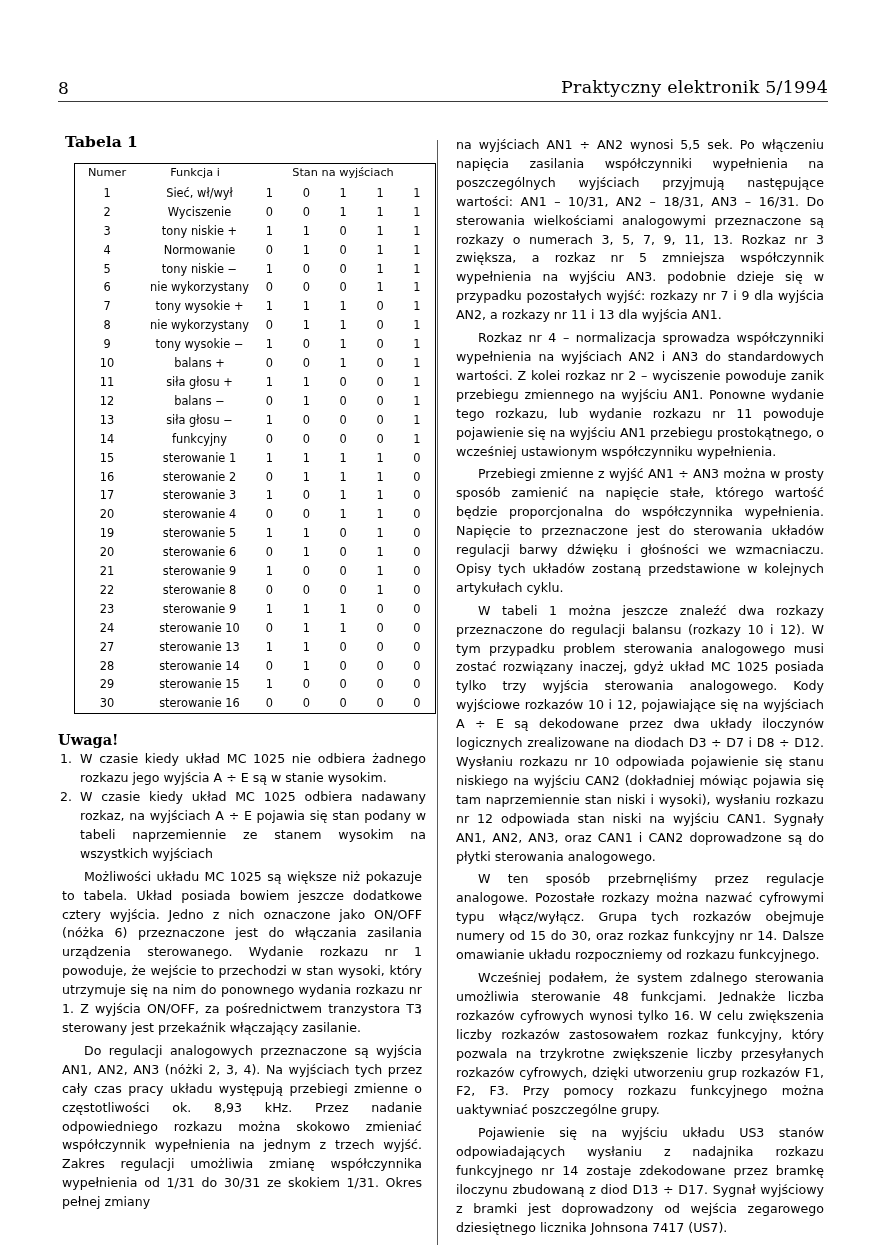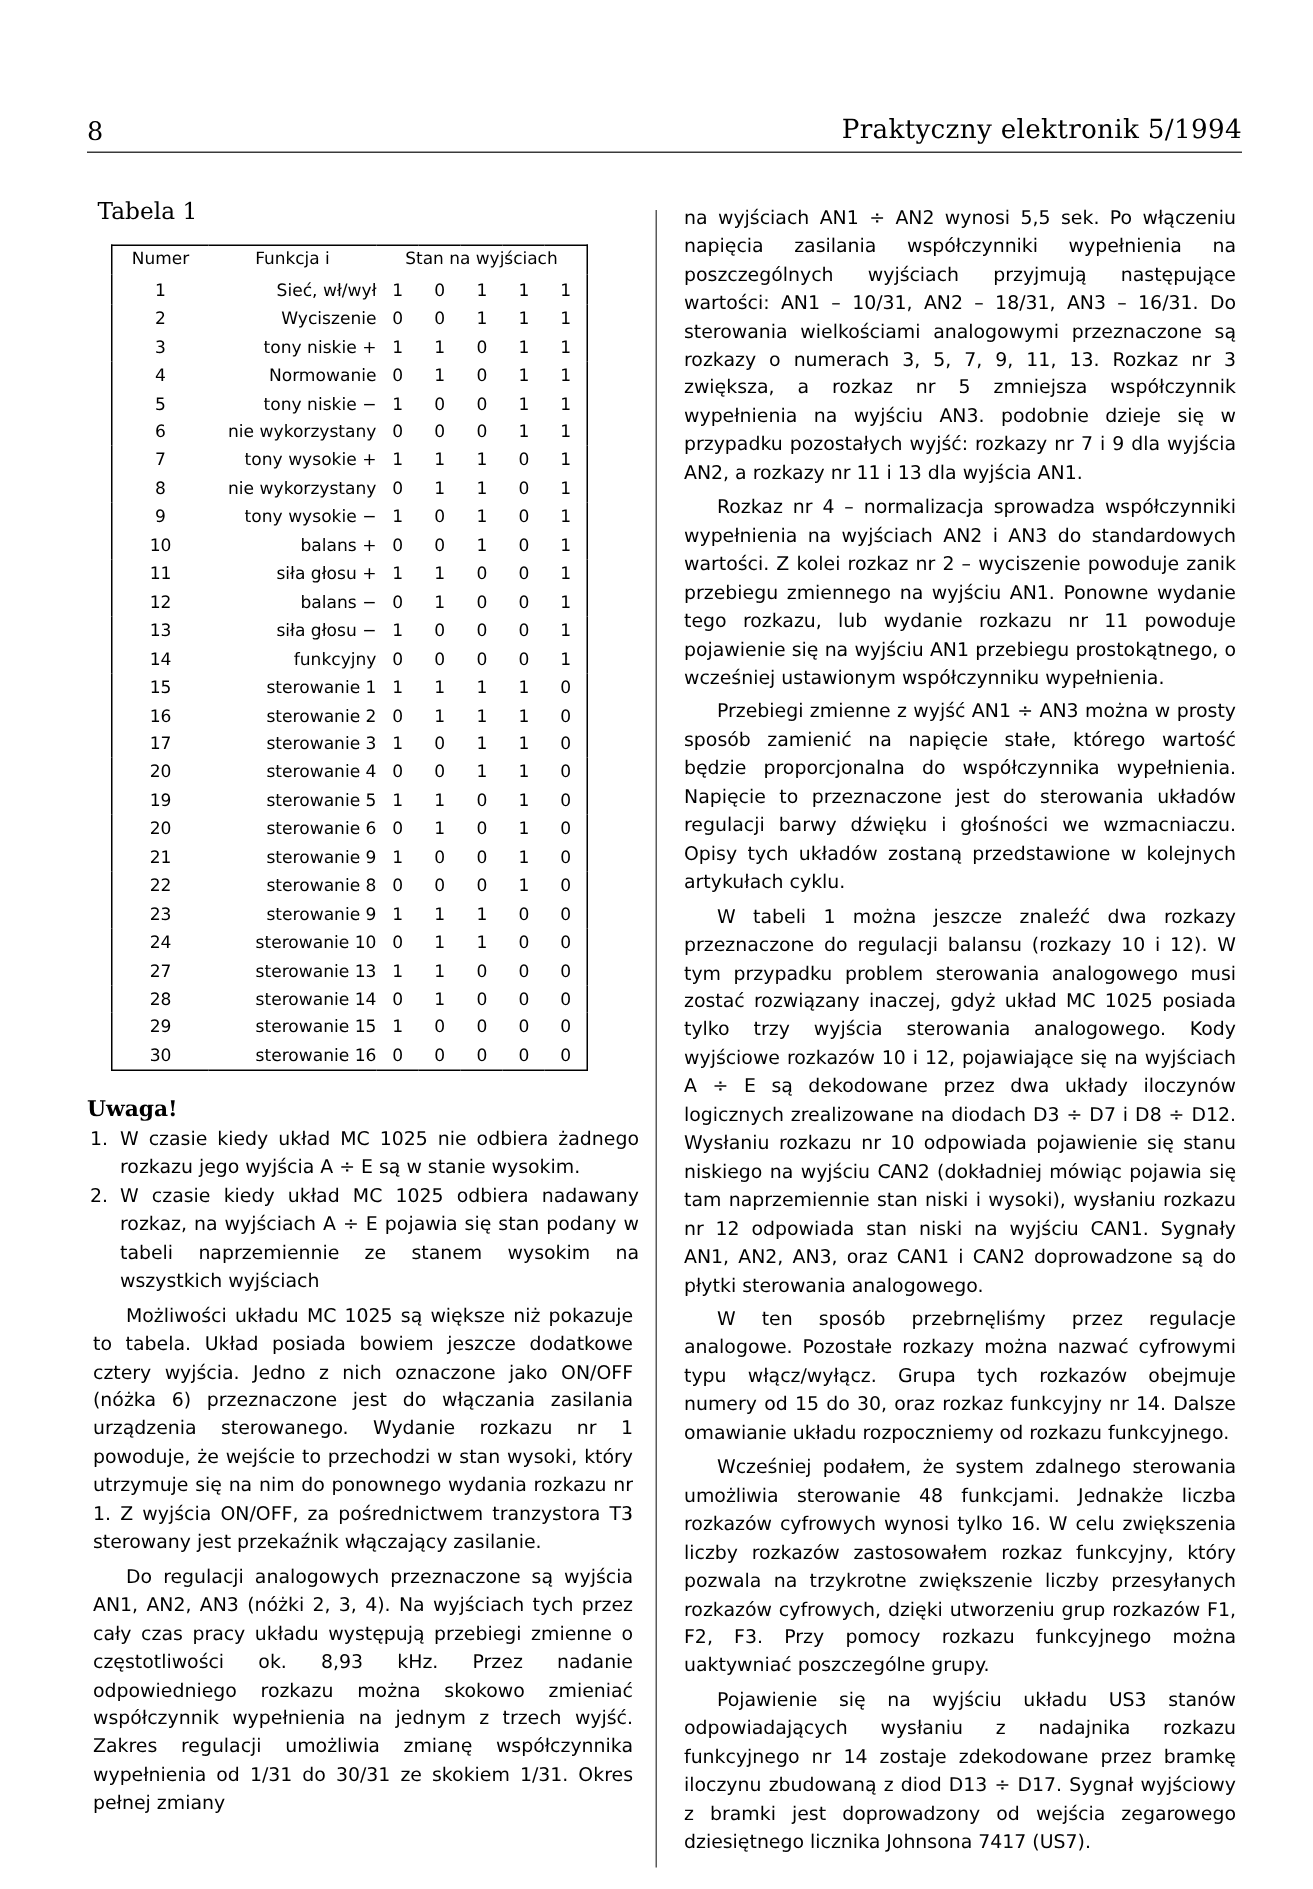--- a/index.html
+++ b/index.html
@@ -79,26 +79,27 @@
     height: 1105px;
     border-left: 1.1px solid #5a5a5a;
   }
 
   
   .table-caption {
     font-family: "DejaVu Serif", serif;
     font-size: 15.5px;
     line-height: 19px;
     margin: 0 0 12px 7px;
+    font-weight: bold;
   }
 
   table.rozkazy {
     border-collapse: collapse;
     margin-left: 16px;
-    width: 318px;
+    width: 362px;
     table-layout: fixed;
   }
   table.rozkazy td, table.rozkazy th {
     border: 0;
     padding: 0;
     font-weight: normal;
     text-align: center;
     font-size: 11.3px;
     line-height: 18.9px;
     height: 18.9px;
@@ -123,21 +124,21 @@
   .hdr-row2 td {
     border-bottom: 1.5px solid #000;
   }
   .hdr-row2 .c-fun { text-align: center; padding-left: 0 !important; }
   .hdr-row1 .c-fun { text-align: center; padding-left: 0 !important; }
 
   table.rozkazy tbody td {
     font-size: 11.4px;
   }
   table.rozkazy tbody .c-fun {
-    text-align: right;
+    text-align: center;
   }
   table.rozkazy tbody tr:first-child td {
     padding-top: 1px;
   }
 
   
   .uwaga-title {
     font-family: "DejaVu Serif", serif;
     font-weight: bold;
     font-size: 14.5px;

